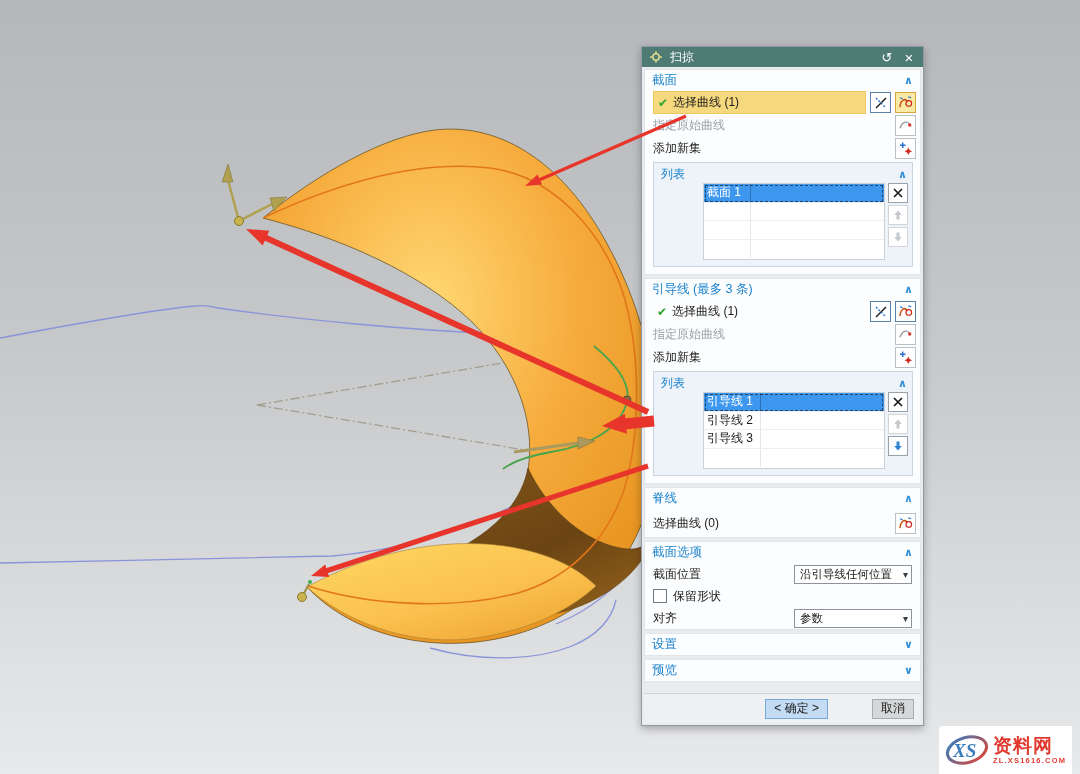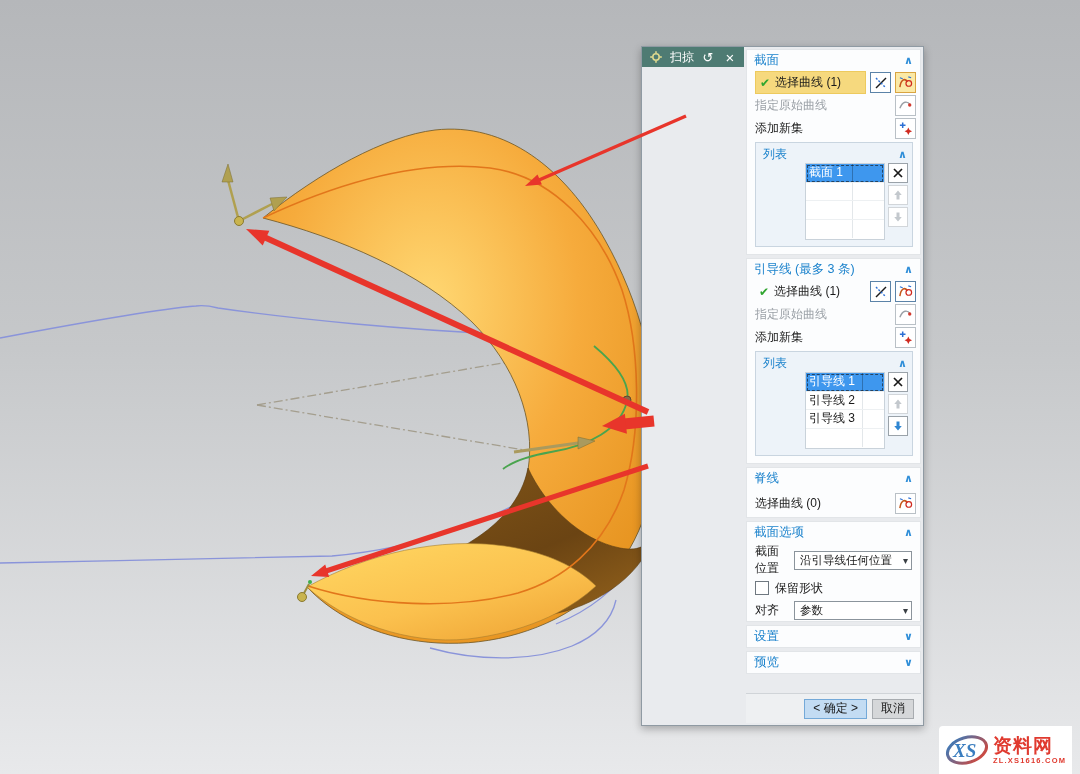--- a/index.html
+++ b/index.html
@@ -6,21 +6,21 @@
   html,body { width:1080px; height:774px; overflow:hidden;
     font-family:"Liberation Sans","DejaVu Sans",sans-serif; }
   .stage { position:relative; width:1080px; height:774px;
     background:linear-gradient(180deg,#b5b7ba 0%,#c6c8ca 45%,#e8e9eb 100%); }
   .viewport-svg { position:absolute; left:0; top:0; z-index:1; }
   .anno-svg { position:absolute; left:0; top:0; z-index:6; pointer-events:none; }
 
   
   .dialog { position:absolute; left:641px; top:46px; width:283px; height:680px;
     z-index:4; background:#e9ebee; border:1px solid #8f9aa3;
-    box-shadow:0 3px 8px rgba(0,0,0,.28); display:flex; flex-direction:row; font-size:12px; color:#1a1a1a;}
+    box-shadow:0 3px 8px rgba(0,0,0,.28); display:flex; flex-direction:column; font-size:12px; color:#1a1a1a;}
   .titlebar { height:20px; background:#4e7b73; color:#fff; display:flex; align-items:center;
     padding:0 6px; gap:6px; flex:0 0 auto; }
   .titlebar .t { flex:1; font-size:12px; }
   .tb-ico { width:16px; height:16px; display:flex; align-items:center; justify-content:center;
     color:#fff; font-size:13px; cursor:default; }
   .body { flex:1; display:flex; flex-direction:column; gap:3px; padding:2px; overflow:hidden; }
   .card { background:#fcfdfe; border:1px solid #e2e5e8; }
   .sec-head { height:21px; display:flex; align-items:center; padding:0 7px;
     color:#1b82cc; font-size:12.5px; }
   .sec-head .hl { flex:1; }
@@ -57,21 +57,21 @@
   .dd { width:118px; height:19px; background:#fff; border:1px solid #8b949c;
     display:flex; align-items:center; padding:0 3px 0 5px; gap:3px; }
   .dd .v { flex:1; white-space:nowrap; overflow:hidden; font-size:11.5px; }
   .dd .car { color:#3a3f44; font-size:10px; }
   .cb { width:14px; height:14px; background:#fff; border:1px solid #6f7880; flex:0 0 auto; }
   .footer { height:30px; background:#eef0f2; border-top:1px solid #d0d4d8;
     display:flex; align-items:center; justify-content:flex-end; gap:5px; padding:8px 7px; margin-top:auto; }
   .btn { height:20px; display:flex; align-items:center; justify-content:center;
     font-size:12px; padding:0 8px; cursor:default; }
   .btn.ok { background:#c3dcf3; border:1px solid #74a9d8; }
-  .btn.cancel { background:#d5d7d9; border:1px solid #a8acb0; }
+  .btn.cancel { background:#d5d7d9; border:1px solid #a8acb0;margin-left:39px; }
 
   
   .watermark { position:absolute; right:8px; bottom:0; z-index:7; width:133px; height:48px;
     background:#fff; border-radius:4px 0 0 0; display:flex; align-items:center;
     gap:3px; padding:3px 5px; }
   .wm-text { display:flex; flex-direction:column; line-height:1; }
   .wm-name { color:#e03a2f; font-weight:bold; font-size:19px; letter-spacing:1px; }
   .wm-url { color:#e03a2f; font-weight:bold; font-size:7.5px; letter-spacing:1.2px; margin-top:2px; }
 </style>
 </head>

